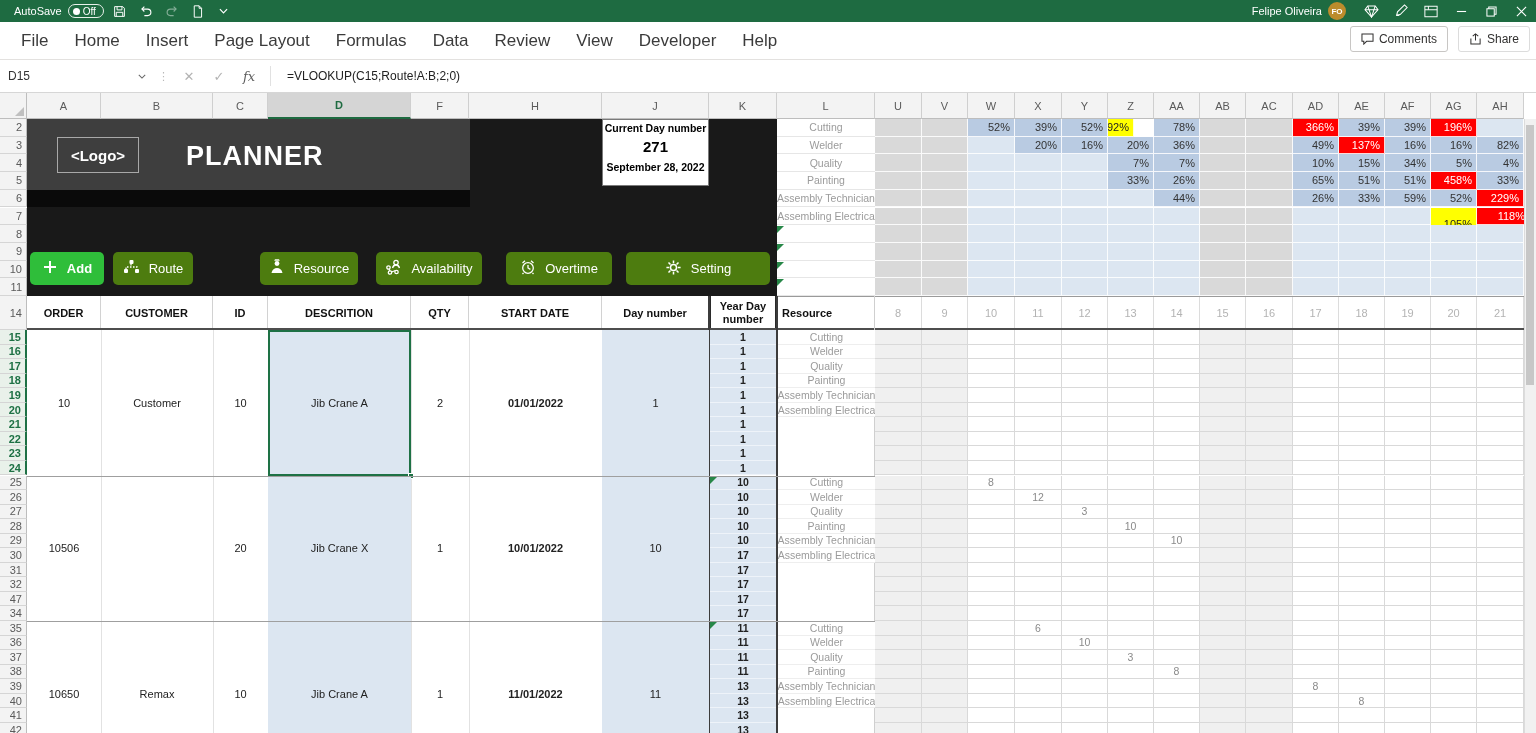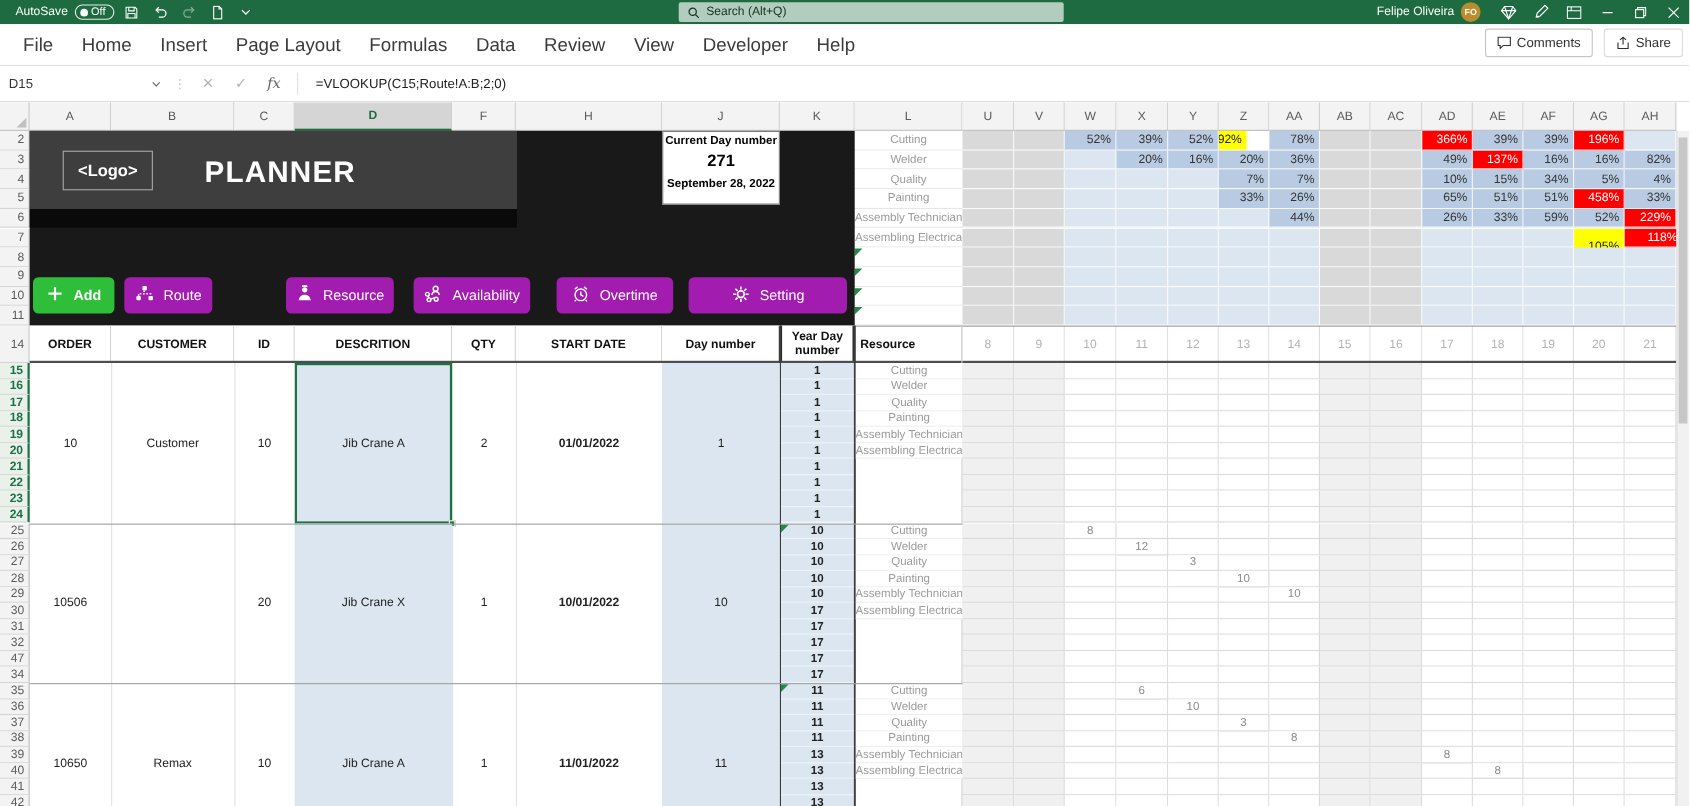--- a/index.html
+++ b/index.html
@@ -48,21 +48,21 @@
 
   
   .pcell { font-size:11px; color:#333; display:flex; align-items:center; justify-content:flex-end; padding-right:4px; border-right:1px solid rgba(255,255,255,.85); border-bottom:1px solid rgba(255,255,255,.85); }
   .rescell { background:#fff; border-bottom:1px solid #e6e6e6; color:#9b9b9b; font-size:10.5px; display:flex; align-items:center; justify-content:center; white-space:nowrap; }
   .logo-btn { position:absolute; border:1px solid #a8a8a8; color:#fff; font-weight:bold; font-size:15px; display:flex; align-items:center; justify-content:center; cursor:pointer; }
   .planner-title { position:absolute; color:#fff; font-weight:bold; font-size:27px; letter-spacing:1px; white-space:nowrap; }
   .daybox { position:absolute; background:#fff; border:1px solid #7a7a7a; text-align:center; color:#000; }
   .daybox .l1 { font-size:10.5px; font-weight:bold; margin-top:2px; }
   .daybox .l2 { font-size:15px; font-weight:bold; margin-top:4px; }
   .daybox .l3 { font-size:10.5px; font-weight:bold; margin-top:6px; }
-  .dash-btn { position:absolute; height:33px; background:#a21caf; border-radius:5px; color:#fff; font-size:13px; display:flex; align-items:center; justify-content:center; gap:9px; cursor:pointer; }
+  .dash-btn { position:absolute; height:33px; background:#4d7c0f; border-radius:5px; color:#fff; font-size:13px; display:flex; align-items:center; justify-content:center; gap:9px; cursor:pointer; }
   .dash-btn.accent { background:#2fbe3a; font-weight:bold; }
   .dash-btn svg { flex:0 0 auto; }
 
   
   .thead { position:absolute; background:#fff; font-weight:bold; color:#111; font-size:11px; display:flex; align-items:center; justify-content:center; text-align:center; border-right:1px solid #d2d2d2; line-height:1.15; }
   .blockval { position:absolute; display:flex; align-items:center; justify-content:center; font-size:11px; color:#222; text-align:center; }
   .gridcell { position:absolute; border-right:1px solid #d9d9d9; border-bottom:1px solid #d9d9d9; background:#fff; font-size:10.5px; color:#8a8a8a; display:flex; align-items:center; justify-content:center; }
   .gridcell.wk { background:#f0f0f0; }
   .daynumhdr { position:absolute; background:#fff; color:#b3b3b3; font-size:11px; display:flex; align-items:center; justify-content:center; border-right:1px solid #dcdcdc; }
   .kcell { position:absolute; background:#dce6f1; border-bottom:1px solid #eef3f9; color:#222; font-size:10.5px; font-weight:bold; display:flex; align-items:center; justify-content:center; }
@@ -106,27 +106,20 @@
         <svg width="13" height="13" viewBox="0 0 16 16" fill="none" stroke="#fff" stroke-width="1.2">
             <path d="M4 1h6l3 3v11H4z"></path>
             <path d="M10 1v3h3"></path>
           </svg>
       </span>
       <span class="tb-icon">
         <svg width="9" height="6" viewBox="0 0 10 6" fill="none" stroke="#fff" stroke-width="1.3">
             <path d="M1 1l4 4 4-4"></path>
           </svg>
       </span>
-    </div>
-    <div class="searchbox">
-      <svg width="11" height="11" viewBox="0 0 14 14" fill="none" stroke="#15331f" stroke-width="1.4">
-          <circle cx="6" cy="6" r="4.2"></circle>
-          <path d="M9.2 9.2 13 13"></path>
-        </svg>
-      <span>Search (Alt+Q)</span>
     </div>
     <div class="tb-right">
       <span class="user-name">Felipe Oliveira</span>
       <span class="avatar">FO</span>
       <span class="winbtn">
         <svg width="15" height="13" viewBox="0 0 16 14" fill="none" stroke="#fff" stroke-width="1.1">
             <path d="M4 1h8l3 4-7 8-7-8z"></path>
             <path d="M1 5h14M4 1l4 12L12 1"></path>
           </svg>
       </span>

